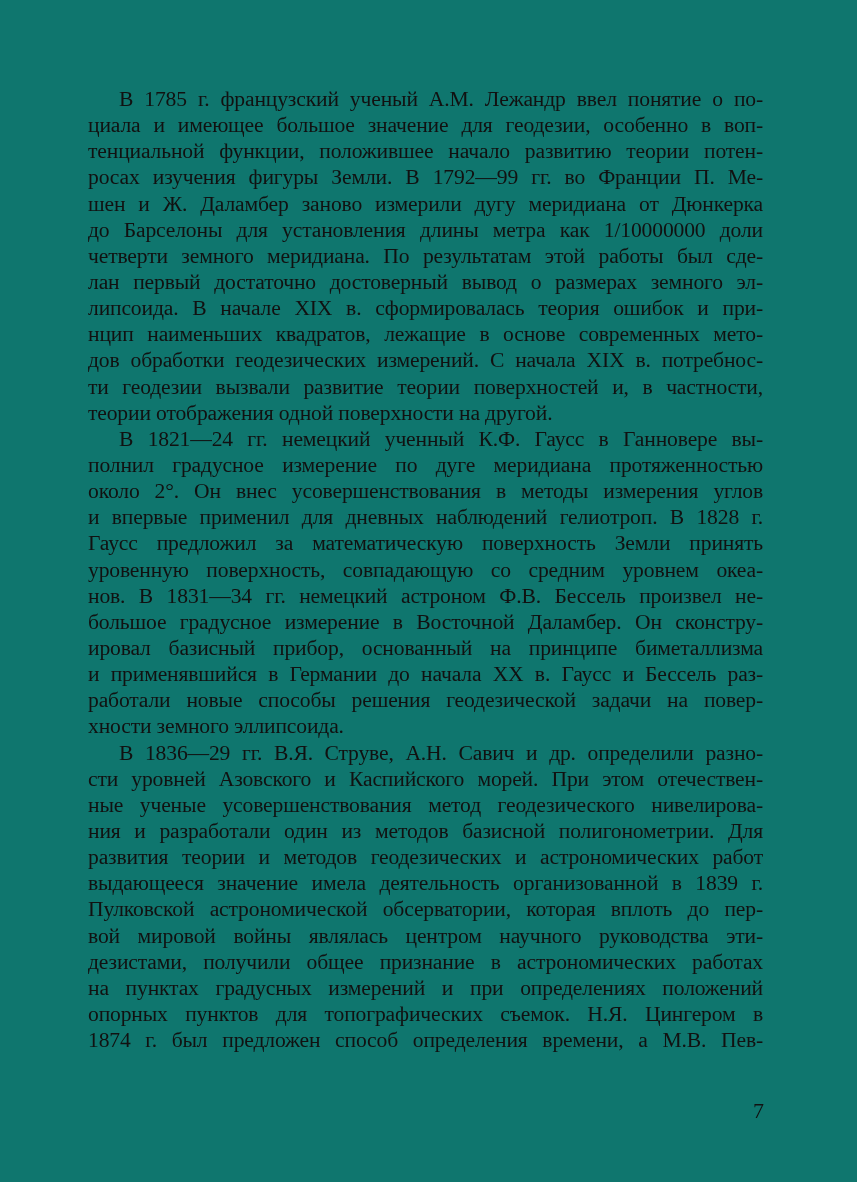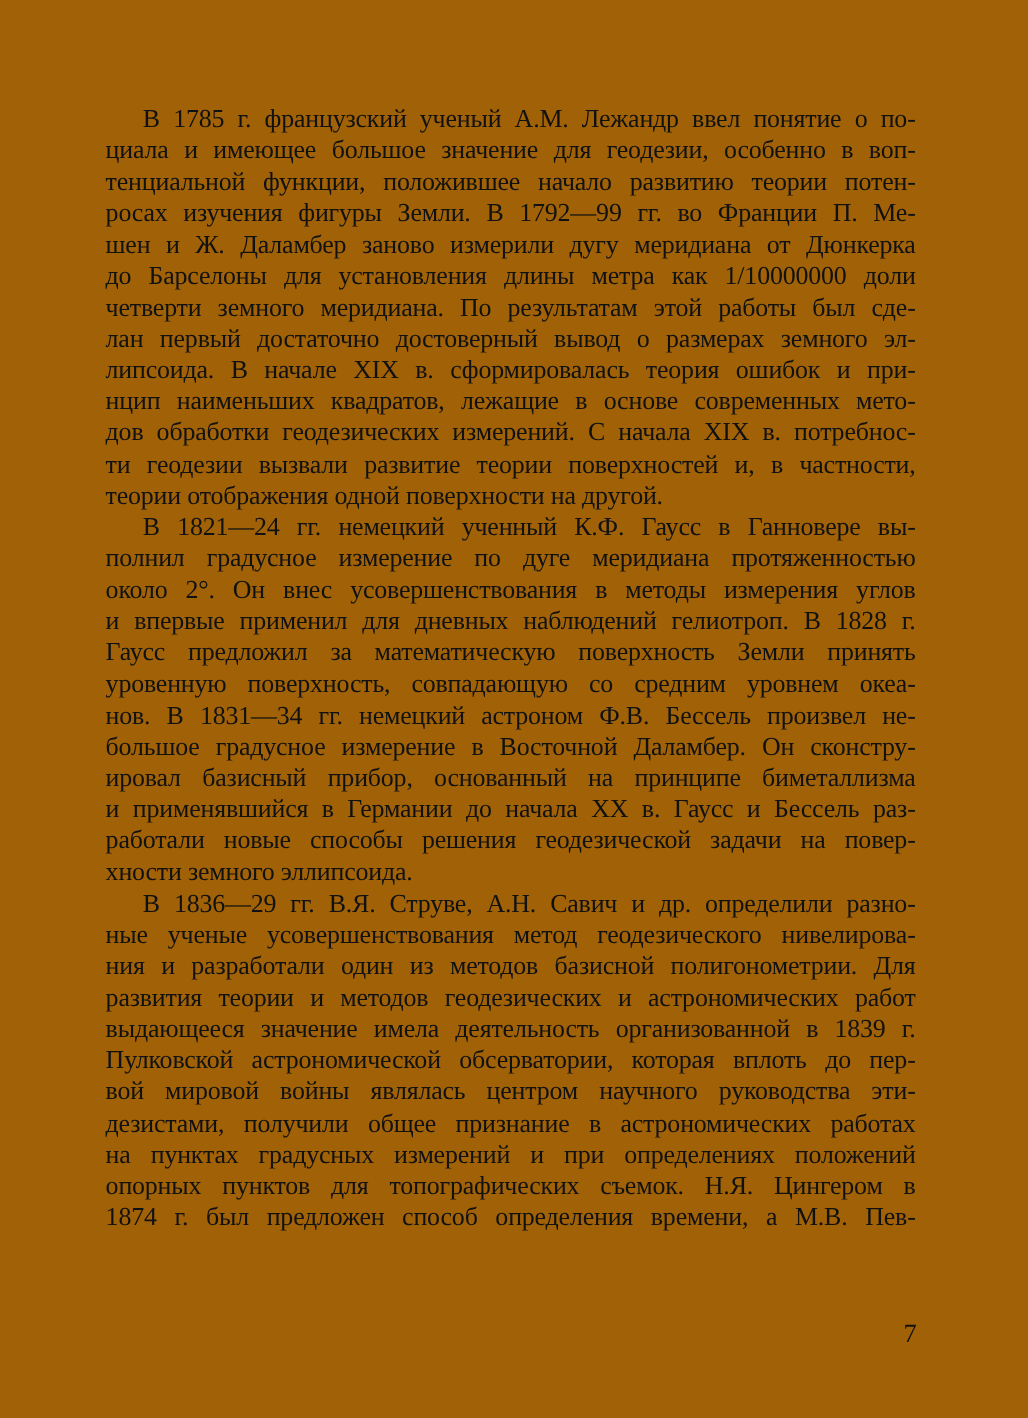--- a/index.html
+++ b/index.html
@@ -12,21 +12,21 @@
       height: 1182px;
       position: relative;
       overflow: hidden;
       font-family: "Liberation Serif", "DejaVu Serif", serif;
       color: #111111;
     }
     .page {
       position: absolute;
       left: 0; top: 0;
       width: 857px; height: 1182px;
-      background: #a16207;
+      background: #0f766e;
     }
     .text-block {
       position: absolute;
       left: 88px;
       top: 86px;
       width: 675px;
     }
     .line {
       display: block;
       height: 26.15px;
@@ -85,20 +85,21 @@
       <span class="line">нов. В 1831—34 гг. немецкий астроном Ф.В. Бессель произвел не-</span>
       <span class="line">большое градусное измерение в Восточной Даламбер. Он сконстру-</span>
       <span class="line">ировал базисный прибор, основанный на принципе биметаллизма</span>
       <span class="line">и применявшийся в Германии до начала XX в. Гаусс и Бессель раз-</span>
       <span class="line">работали новые способы решения геодезической задачи на повер-</span>
       <span class="line last">хности земного эллипсоида.</span>
     </div>
 
     <div>
       <span class="line indent">В 1836—29 гг. В.Я. Струве, А.Н. Савич и др. определили разно-</span>
+      <span class="line">сти уровней Азовского и Каспийского морей. При этом отечествен-</span>
       <span class="line">ные ученые усовершенствования метод геодезического нивелирова-</span>
       <span class="line">ния и разработали один из методов базисной полигонометрии. Для</span>
       <span class="line">развития теории и методов геодезических и астрономических работ</span>
       <span class="line">выдающееся значение имела деятельность организованной в 1839 г.</span>
       <span class="line">Пулковской астрономической обсерватории, которая вплоть до пер-</span>
       <span class="line">вой мировой войны являлась центром научного руководства эти-</span>
       <span class="line">дезистами, получили общее признание в астрономических работах</span>
       <span class="line">на пунктах градусных измерений и при определениях положений</span>
       <span class="line">опорных пунктов для топографических съемок. Н.Я. Цингером в</span>
       <span class="line">1874 г. был предложен способ определения времени, а М.В. Пев-</span>

